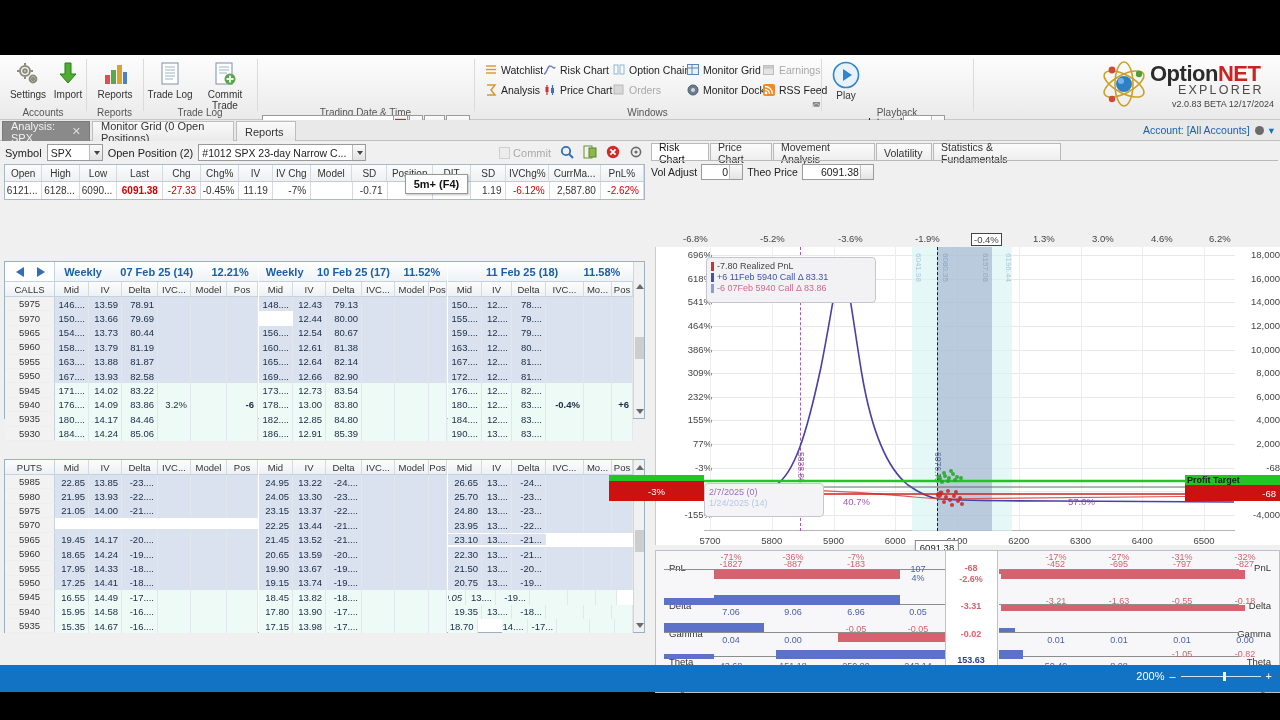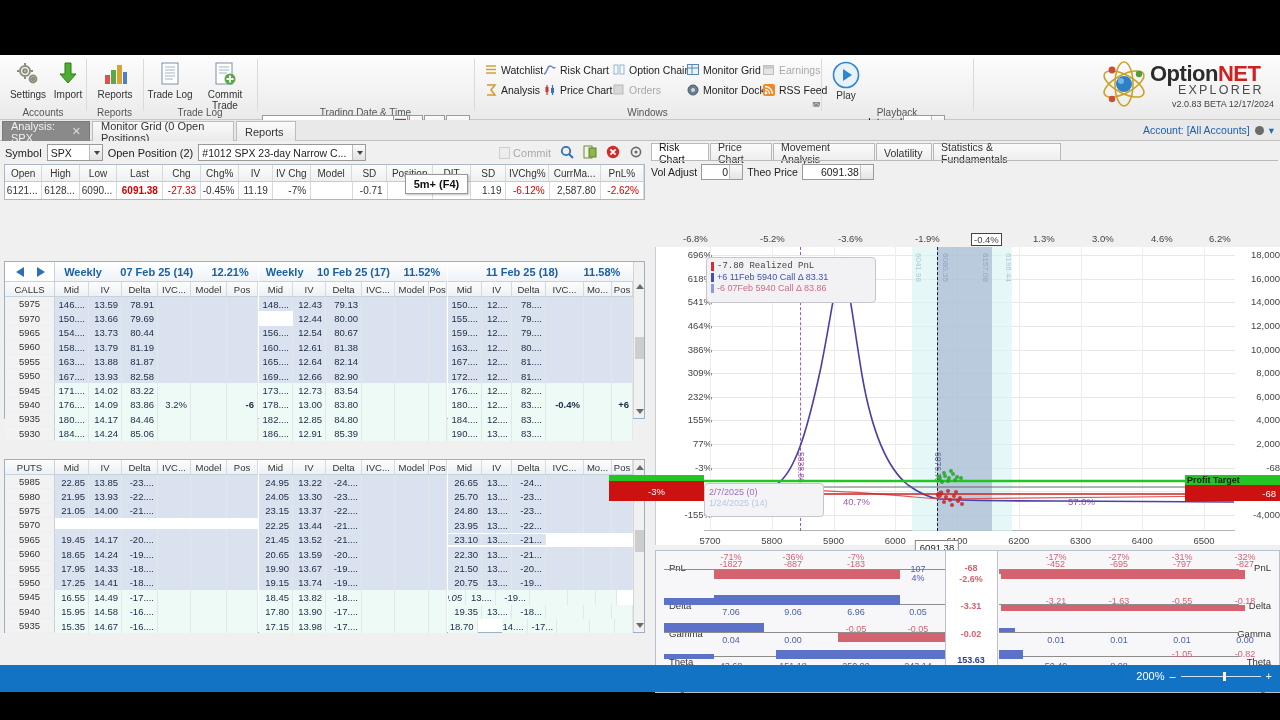--- a/index.html
+++ b/index.html
@@ -1286,21 +1286,21 @@
     </div>
 
     <div style="position:absolute;right:0;top:228px;width:95px;height:26px;">
       <div style="position:absolute;left:0;top:0;width:95px;height:10px;background:#22c522;color:#1a1a1a;font-size:9px;font-weight:bold;display:flex;align-items:center;padding-left:2px;">Profit Target</div>
       <div style="position:absolute;left:0;top:10px;width:95px;height:16px;background:#cc1111;color:#fff;font-size:9.5px;display:flex;align-items:center;justify-content:flex-end;padding-right:4px;">-68</div>
     </div>
 
     <div id="legend">
       <div class="lrow">
           <span class="lsw" style="background:#d03030;"></span>
-          <span style="color:#444;font-family:Liberation Mono, monospace;">-7.80 Realized PnL</span>
+          <span style="color:#444;">-7.80 Realized PnL</span>
         </div>
       <div class="lrow">
           <span class="lsw" style="background:#3f51b5;"></span>
           <span style="color:#3f51b5;">+6 11Feb 5940 Call Δ    83.31</span>
         </div>
       <div class="lrow">
           <span class="lsw" style="background:#8e9bd6;"></span>
           <span style="color:#d06a8a;">-6 07Feb 5940 Call Δ    83.86</span>
         </div>
     </div>

